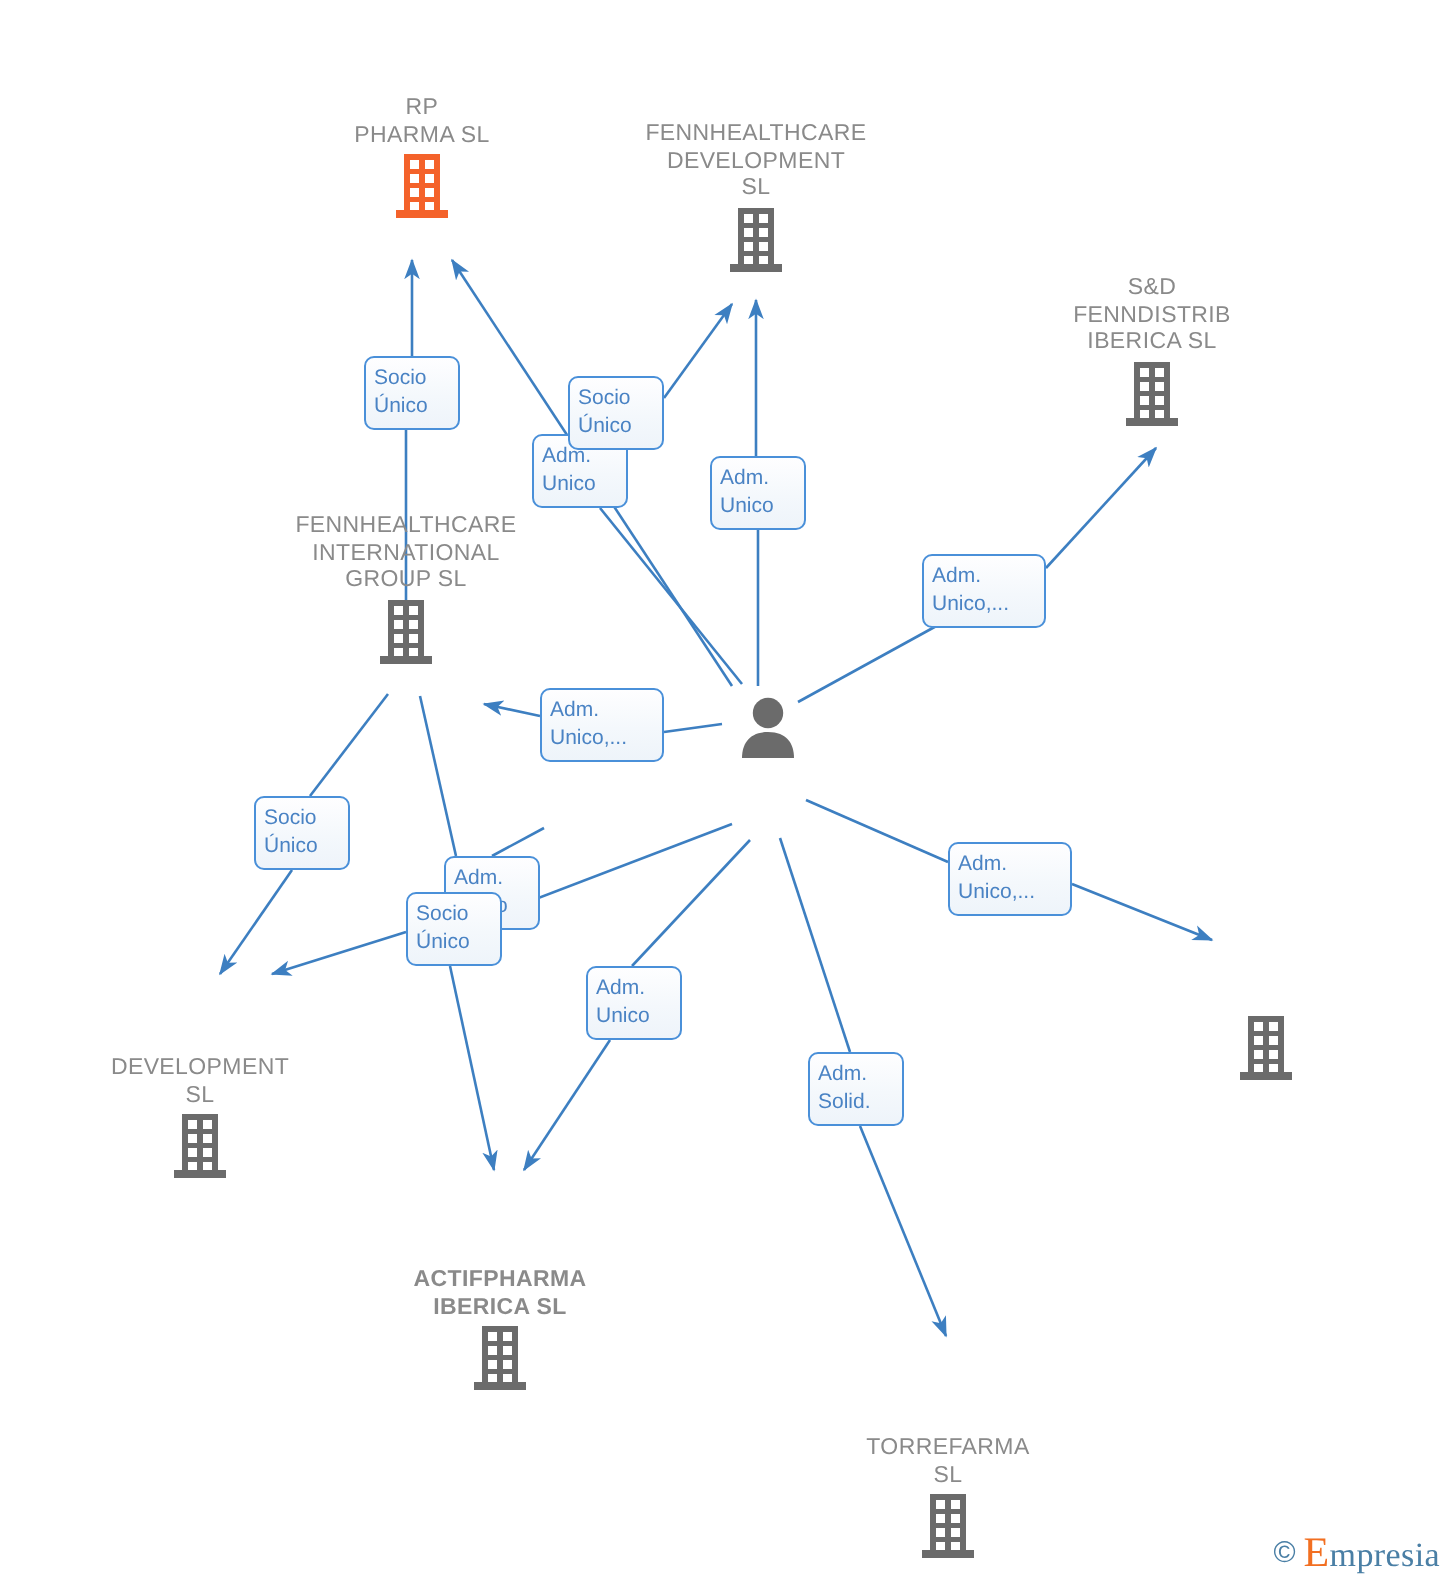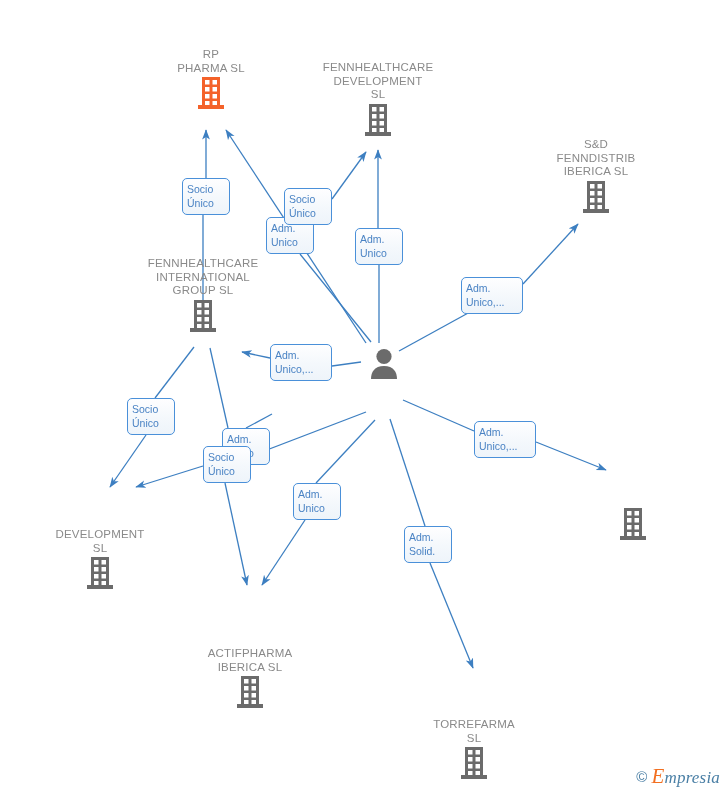--- a/index.html
+++ b/index.html
@@ -72,21 +72,20 @@
     align-items: center;
     gap: 4px;
   }
   #watermark .copy {
     font-size: 15px;
     color: #4a7fa5;
     font-family: "Liberation Sans", sans-serif;
   }
   #watermark .brand {
     font-family: "Liberation Serif", serif;
-    font-style: italic;
     font-size: 17px;
     color: #4a7fa5;
     letter-spacing: 0.2px;
   }
   #watermark .brand .cap {
     color: #f26f21;
     font-size: 21px;
   }
 </style>
 </head>
@@ -159,21 +158,21 @@
             <rect x="16.5" y="4" width="4.5" height="4.5" fill="#ffffff"></rect>
             <rect x="9" y="11" width="4.5" height="4.5" fill="#ffffff"></rect>
             <rect x="16.5" y="11" width="4.5" height="4.5" fill="#ffffff"></rect>
             <rect x="9" y="18" width="4.5" height="4.5" fill="#ffffff"></rect>
             <rect x="16.5" y="18" width="4.5" height="4.5" fill="#ffffff"></rect>
             <rect x="9" y="25" width="4.5" height="4" fill="#ffffff"></rect>
             <rect x="16.5" y="25" width="4.5" height="4" fill="#ffffff"></rect>
           </svg>
         </div>
       </div>
-      <div class="node" style="left: 596px; top: 138px;">
+      <div class="node" style="left: 576px; top: 138px;">
         <div class="node-label">S&amp;D
 FENNDISTRIB
 IBERICA  SL</div>
         <div>
           <svg class="node-icon" width="30" height="34" viewBox="0 0 30 34">
             <rect x="6" y="1" width="18" height="28" fill="#6b6b6b"></rect>
             <rect x="2" y="29" width="26" height="4" fill="#6b6b6b"></rect>
             <rect x="9" y="4" width="4.5" height="4.5" fill="#ffffff"></rect>
             <rect x="16.5" y="4" width="4.5" height="4.5" fill="#ffffff"></rect>
             <rect x="9" y="11" width="4.5" height="4.5" fill="#ffffff"></rect>
@@ -231,21 +230,21 @@
             <rect x="16.5" y="4" width="4.5" height="4.5" fill="#ffffff"></rect>
             <rect x="9" y="11" width="4.5" height="4.5" fill="#ffffff"></rect>
             <rect x="16.5" y="11" width="4.5" height="4.5" fill="#ffffff"></rect>
             <rect x="9" y="18" width="4.5" height="4.5" fill="#ffffff"></rect>
             <rect x="16.5" y="18" width="4.5" height="4.5" fill="#ffffff"></rect>
             <rect x="9" y="25" width="4.5" height="4" fill="#ffffff"></rect>
             <rect x="16.5" y="25" width="4.5" height="4" fill="#ffffff"></rect>
           </svg>
         </div>
       </div>
-      <div class="node" style="left: 250px; top: 647px;">
+      <div class="node" style="left: 250px; top: 634px; font-weight: bold;">
         <div class="node-label">ACTIFPHARMA
 IBERICA  SL</div>
         <div>
           <svg class="node-icon" width="30" height="34" viewBox="0 0 30 34">
             <rect x="6" y="1" width="18" height="28" fill="#6b6b6b"></rect>
             <rect x="2" y="29" width="26" height="4" fill="#6b6b6b"></rect>
             <rect x="9" y="4" width="4.5" height="4.5" fill="#ffffff"></rect>
             <rect x="16.5" y="4" width="4.5" height="4.5" fill="#ffffff"></rect>
             <rect x="9" y="11" width="4.5" height="4.5" fill="#ffffff"></rect>
             <rect x="16.5" y="11" width="4.5" height="4.5" fill="#ffffff"></rect>

